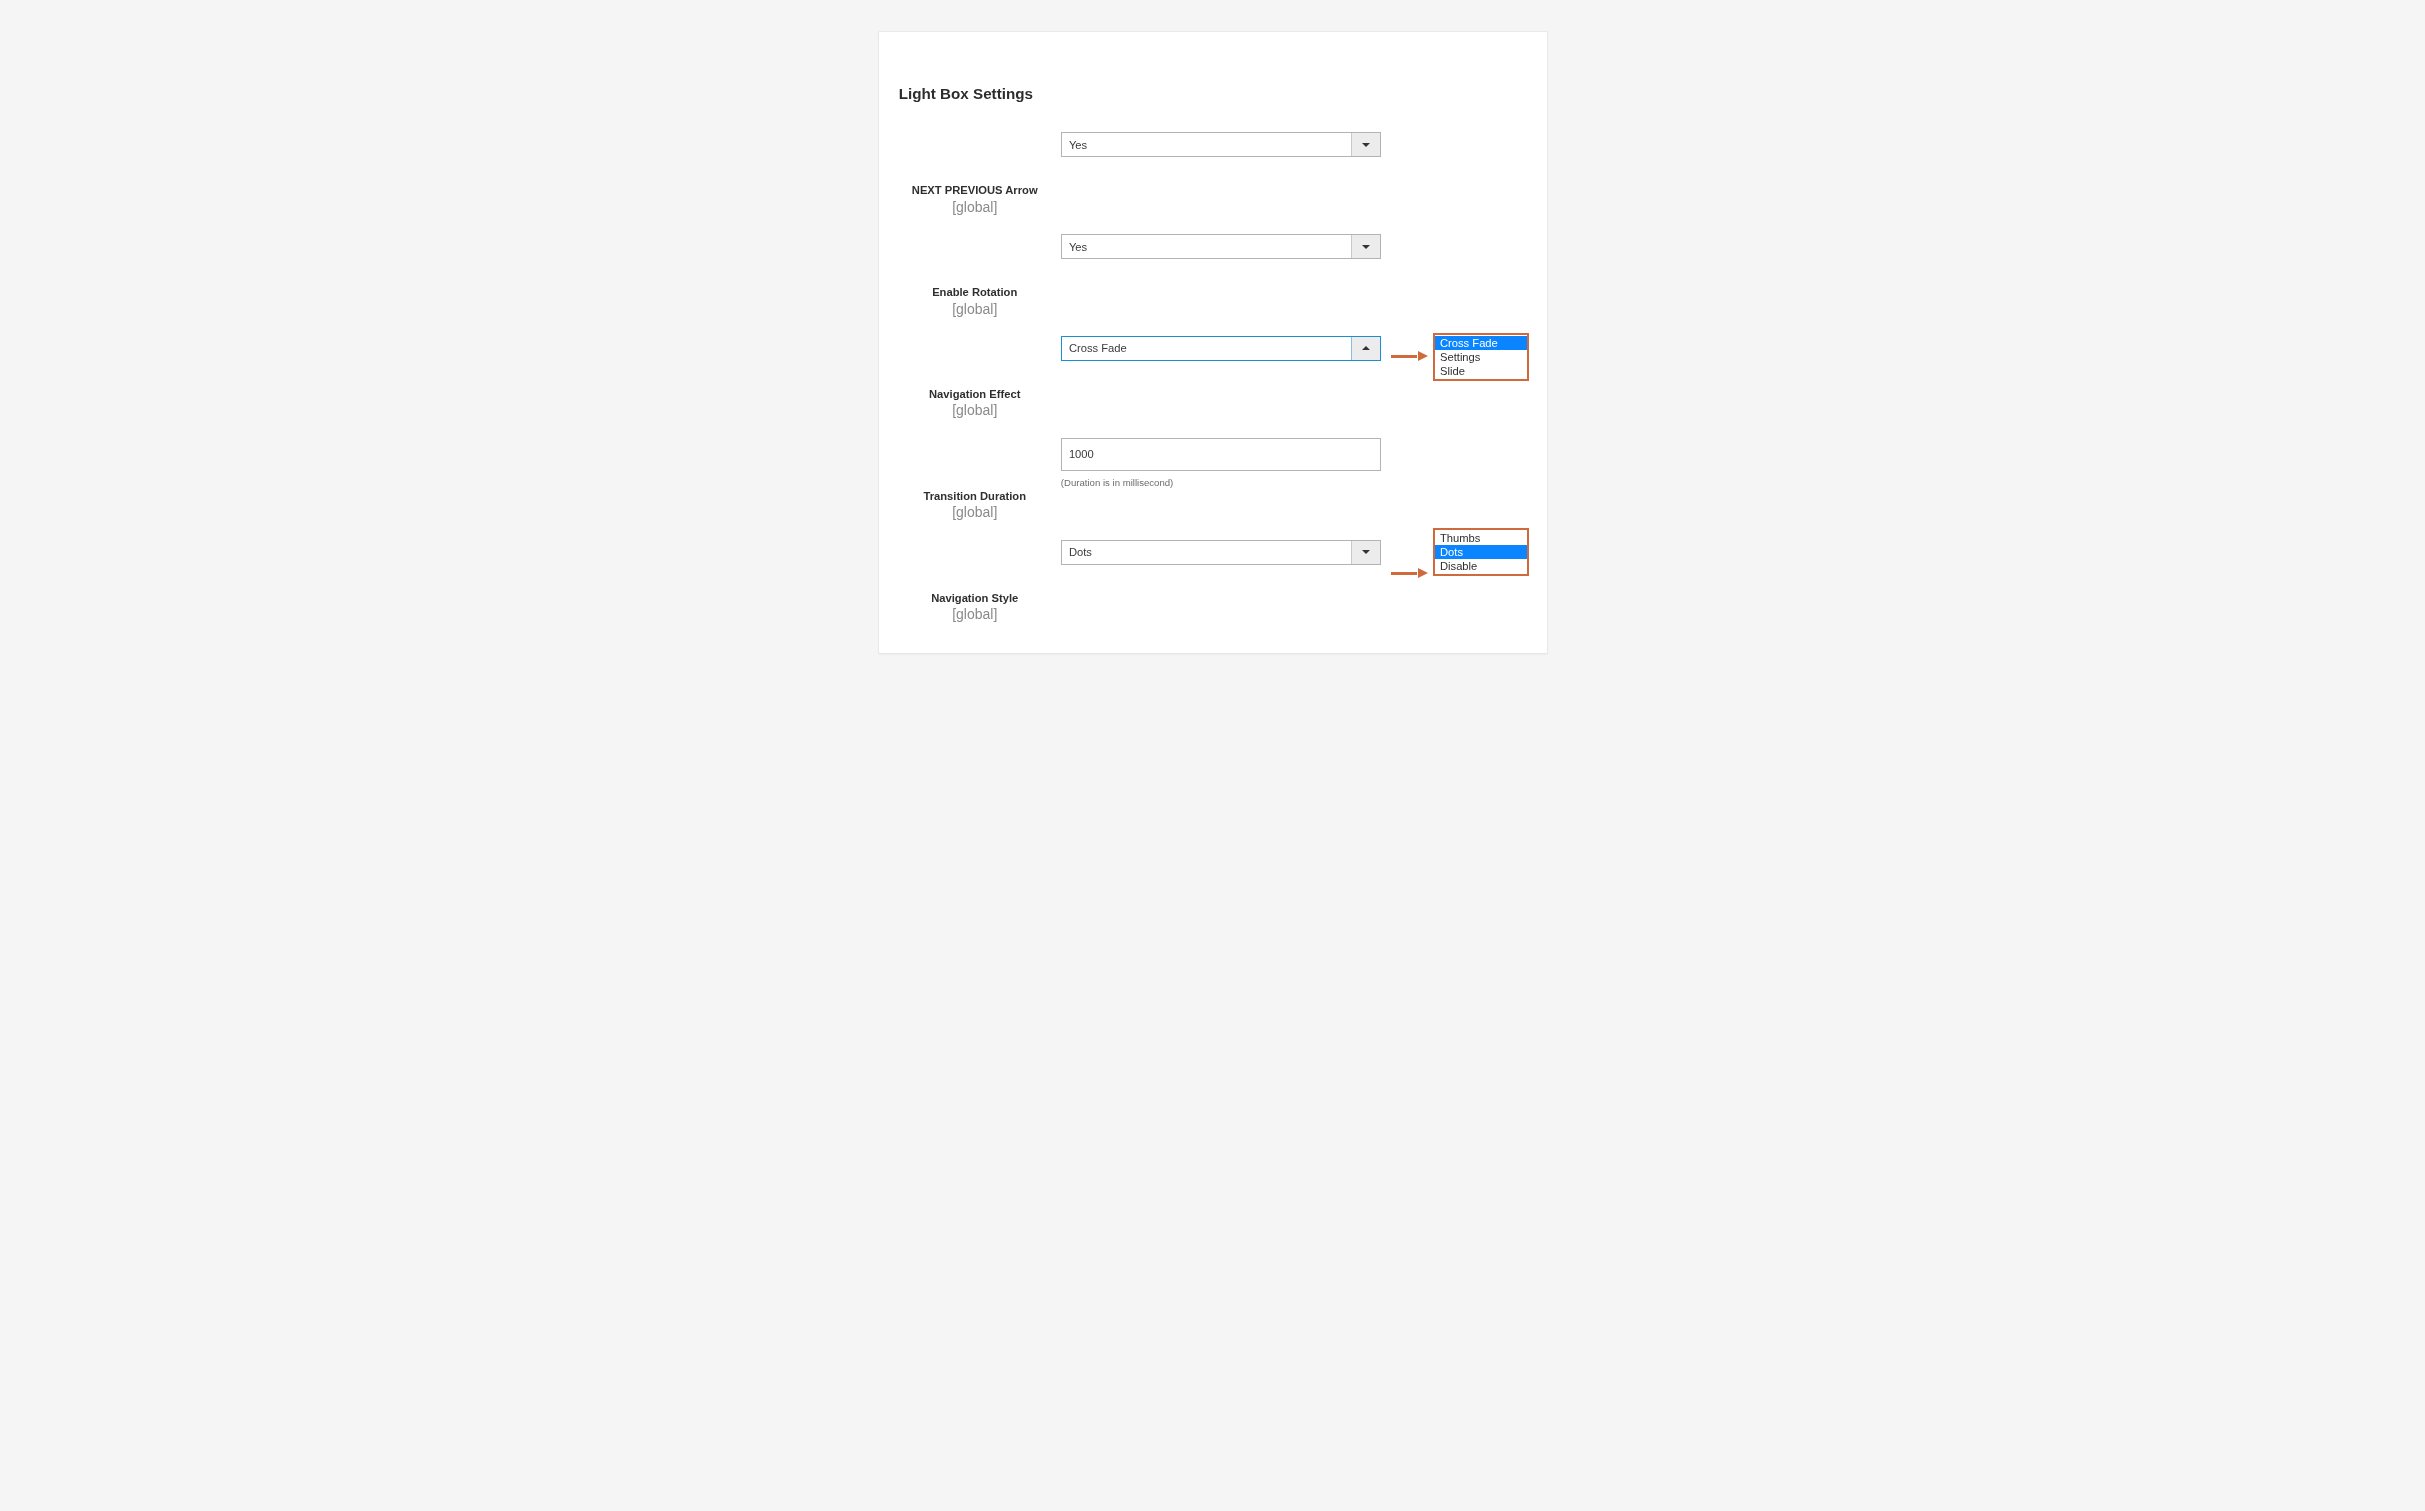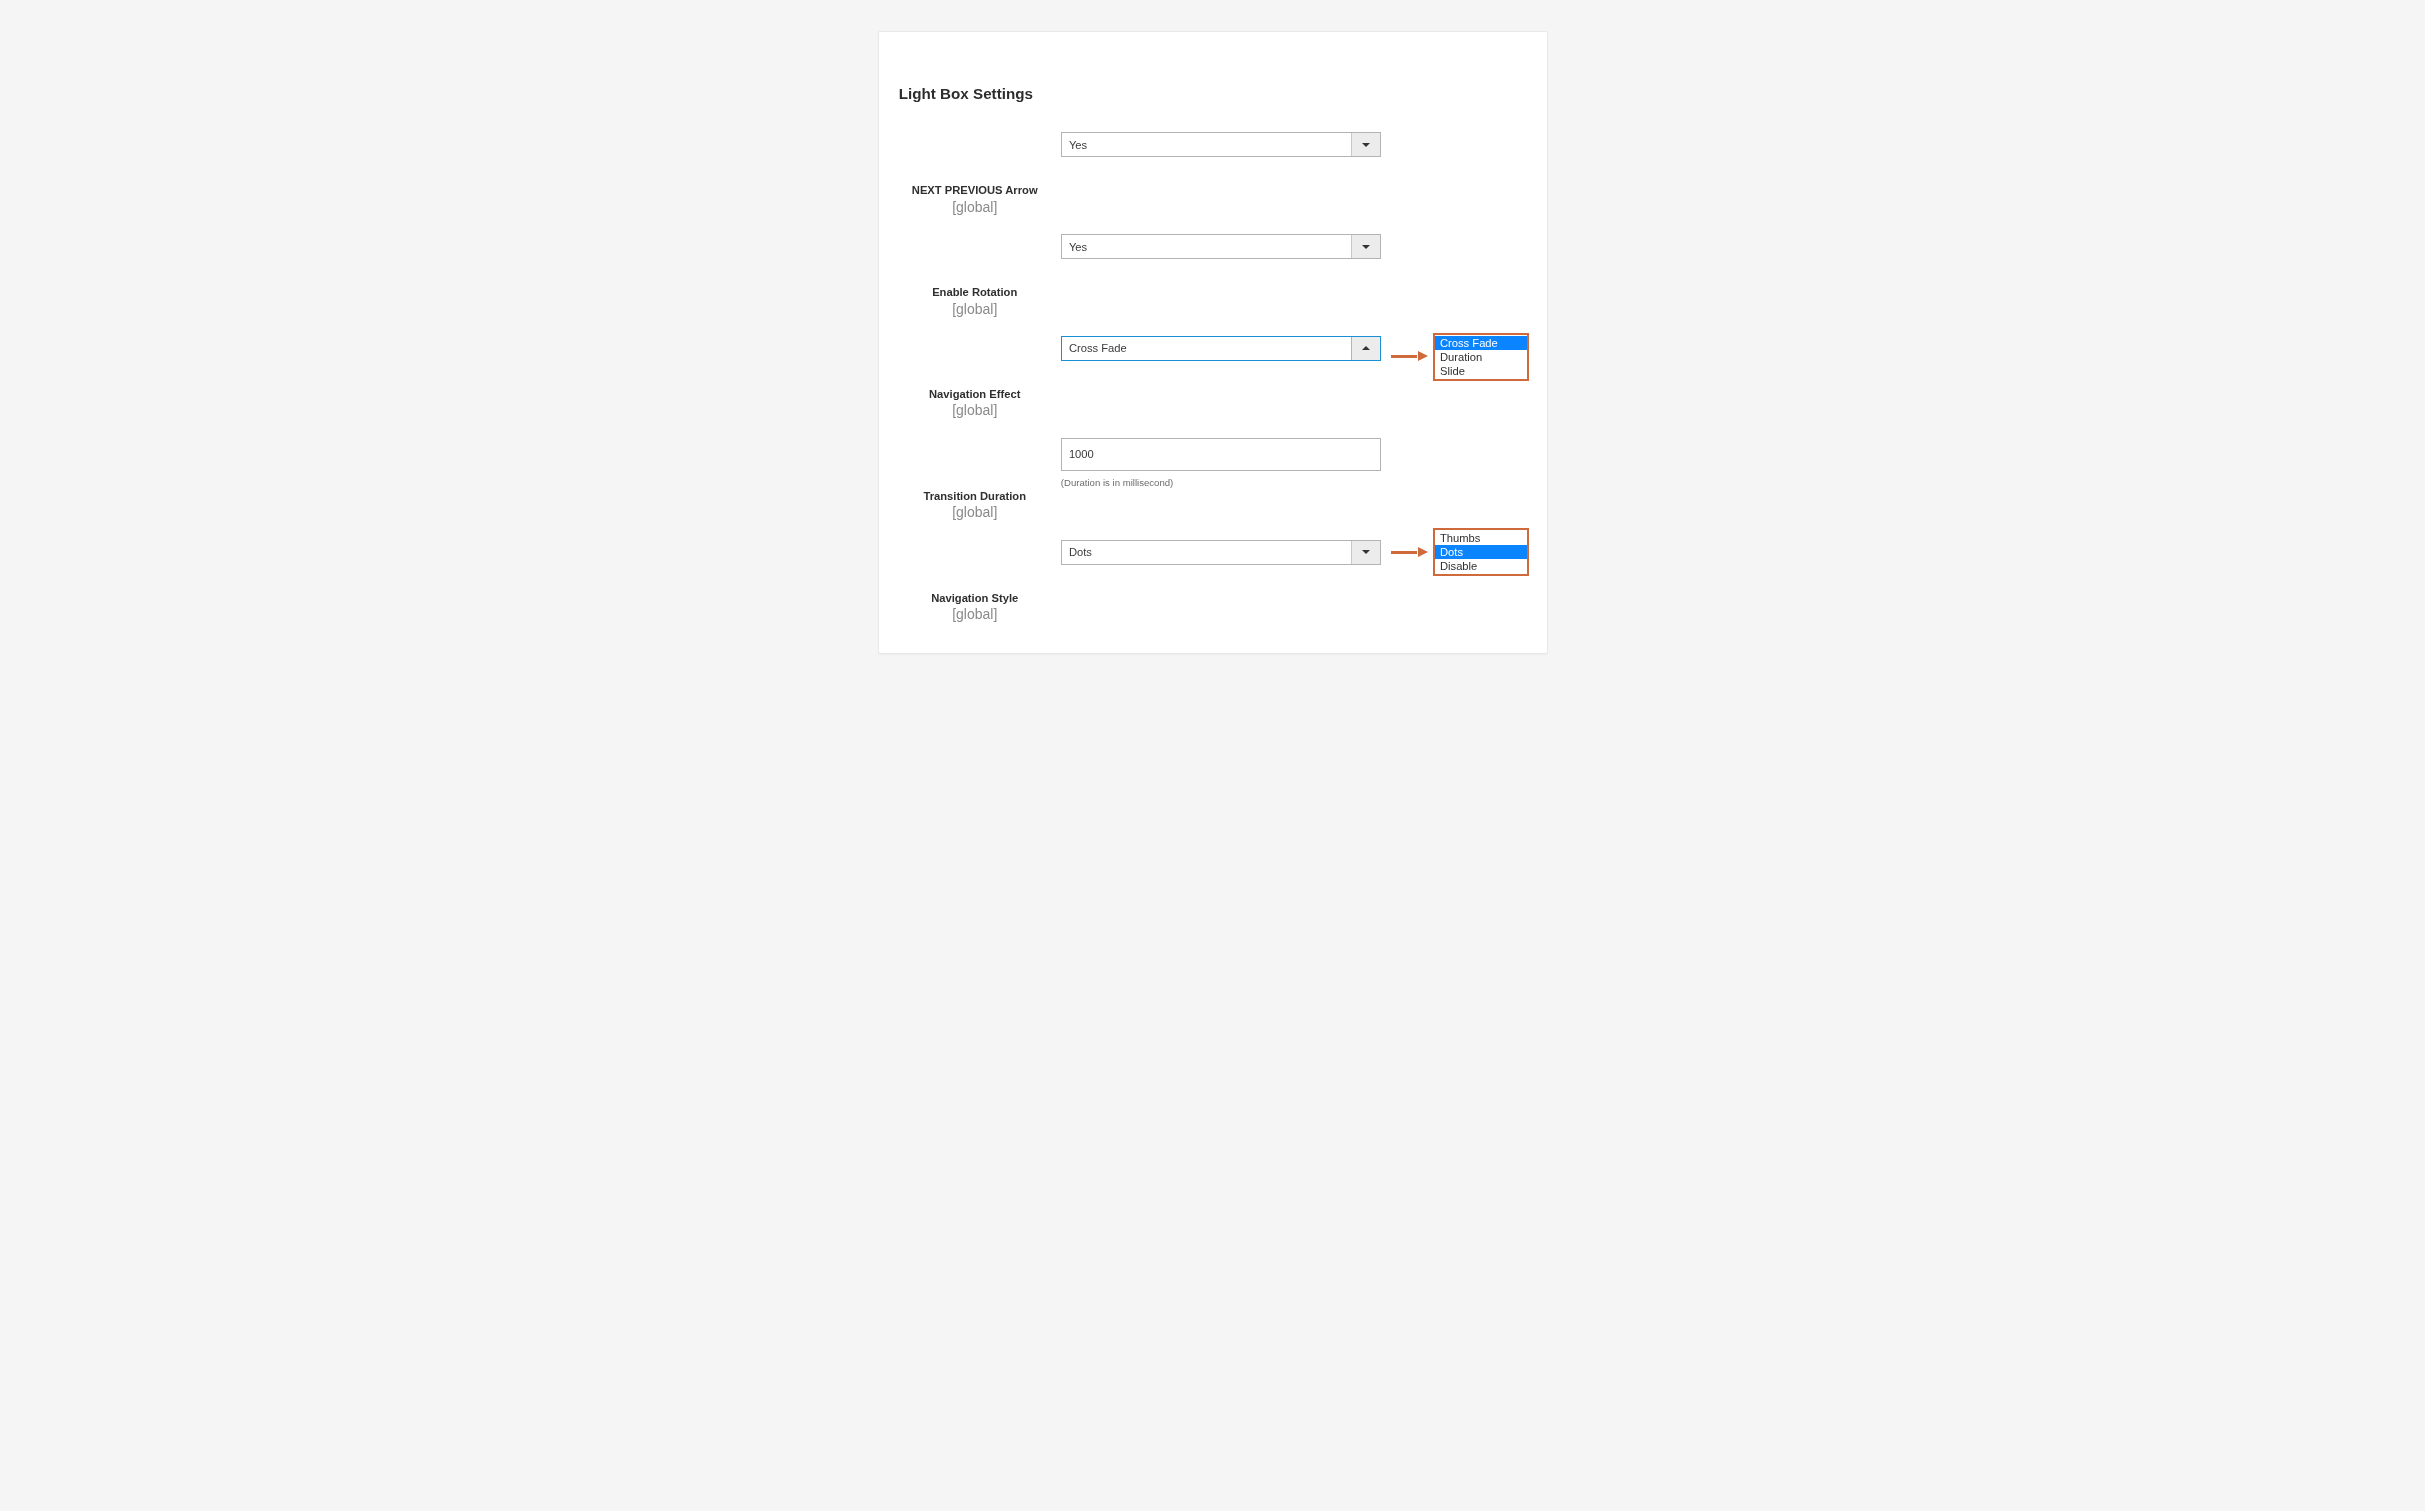--- a/index.html
+++ b/index.html
@@ -203,21 +203,21 @@
         </div>
       </div>
     </div>
     <div class="callout-col" style="top:-3px;">
       <div class="arrow-right">
         <span class="shaft"></span>
           <span class="head"></span>
       </div>
       <div class="options-popup">
         <div class="opt selected">Cross Fade</div>
-        <div class="opt">Duration</div>
+        <div class="opt">Settings</div>
         <div class="opt">Slide</div>
       </div>
     </div>
   </div>
 
   <div class="form-row">
     <div class="label-col">
       <span class="field-label">Transition Duration</span>
       <span class="scope-label">[global]</span>
     </div>
@@ -233,21 +233,21 @@
       <span class="scope-label">[global]</span>
     </div>
     <div class="control-col">
       <div class="select-box">
         <span class="select-value">Dots</span>
         <div class="select-toggle">
           <span class="caret-down"></span>
         </div>
       </div>
     </div>
-    <div class="callout-col" style="top:-11.2px;">
+    <div class="callout-col" style="top:-11.2px;align-items:flex-end;">
       <div class="arrow-right">
         <span class="shaft"></span>
           <span class="head"></span>
       </div>
       <div class="options-popup">
         <div class="opt">Thumbs</div>
         <div class="opt selected">Dots</div>
         <div class="opt">Disable</div>
       </div>
     </div>

